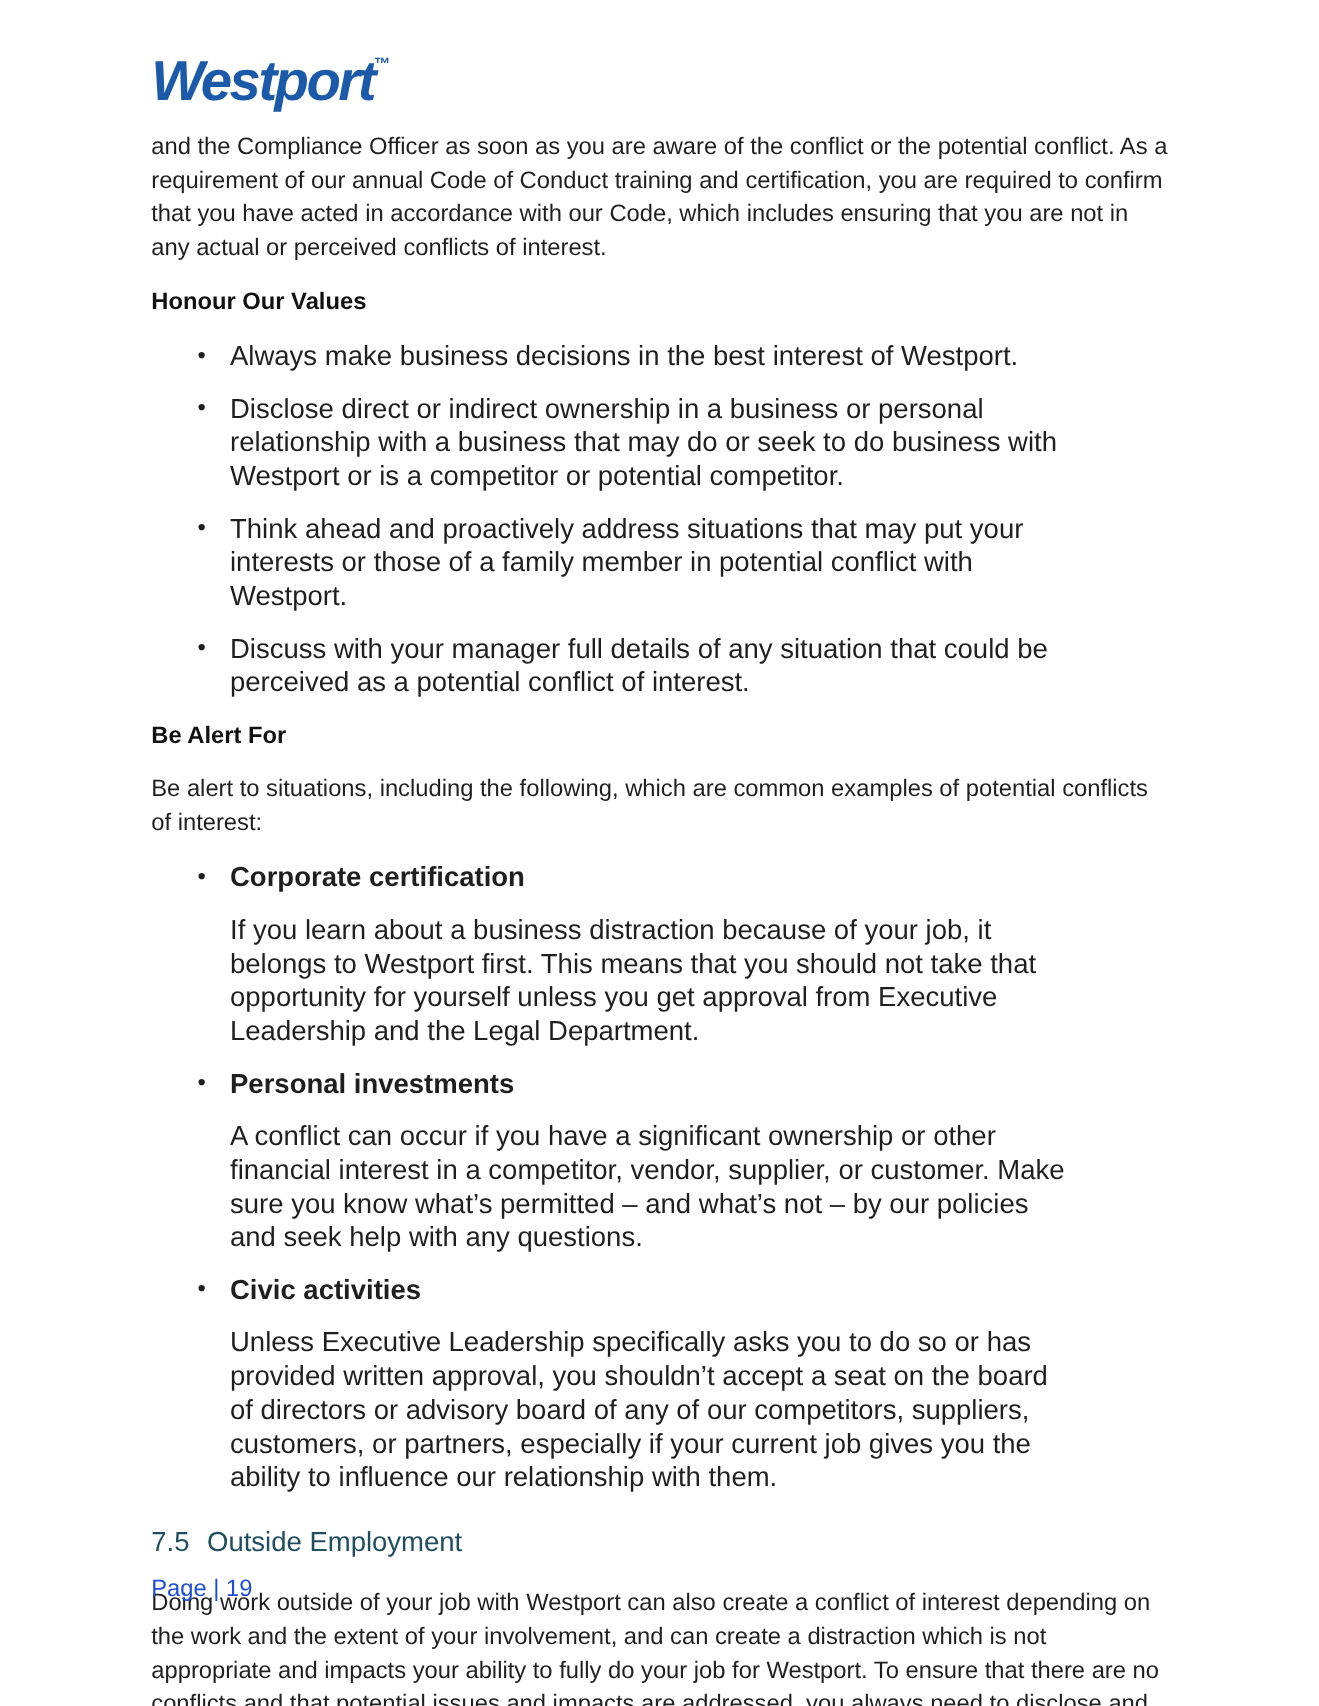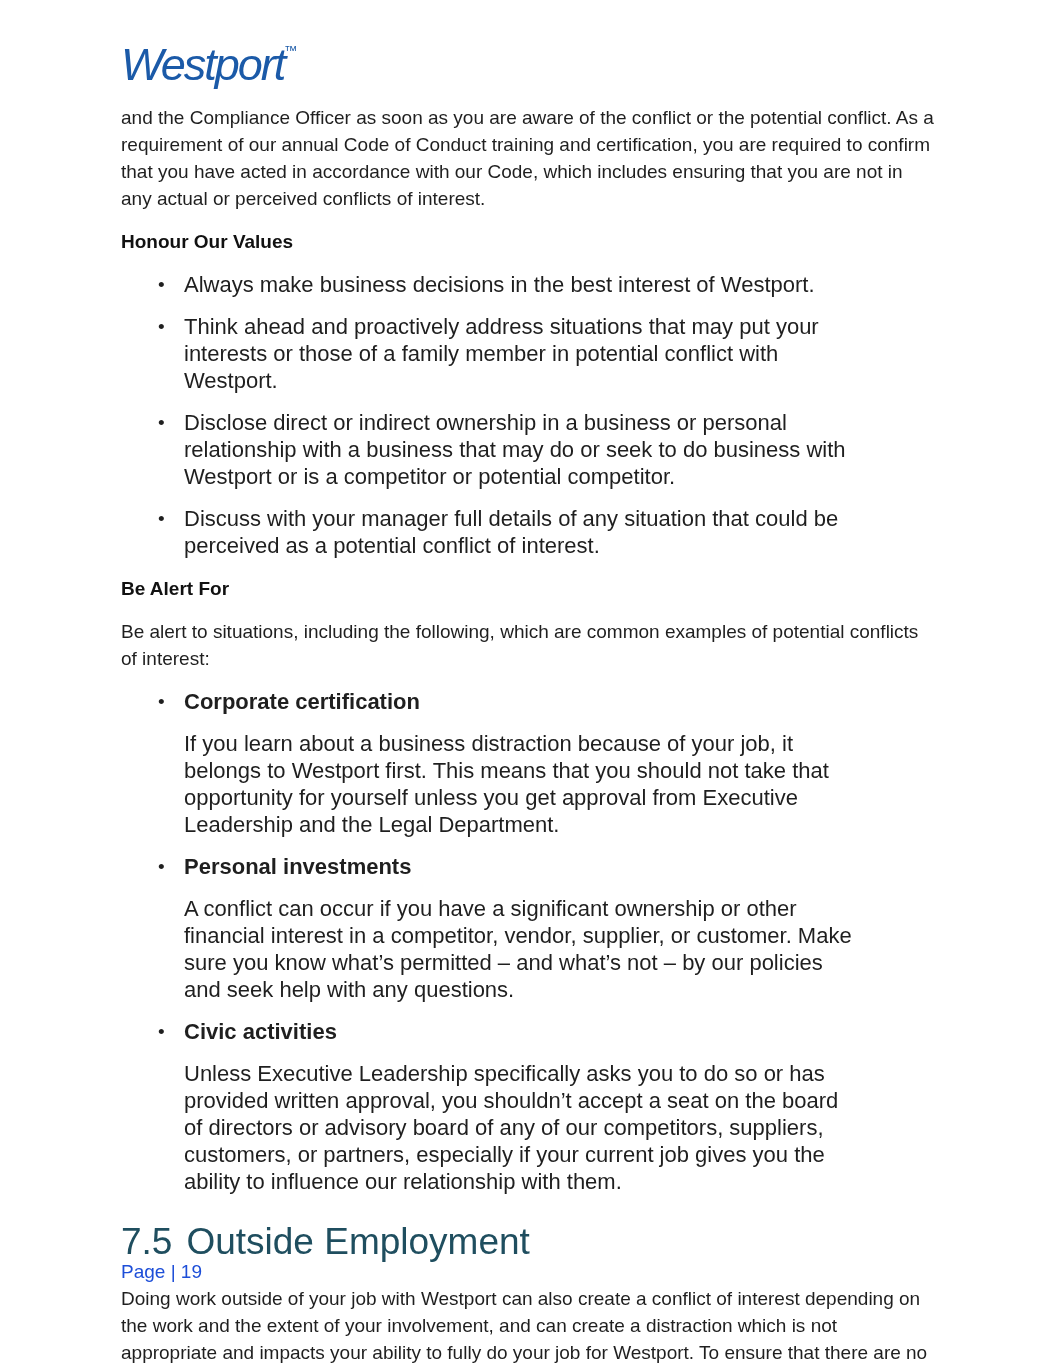--- a/index.html
+++ b/index.html
@@ -11,21 +11,21 @@
     color: #1f1f1f;
     position: relative;
     overflow: hidden;
   }
   .page {
     padding: 42px 120px 0 121px;
   }
   
   .logo {
     display: inline-block;
-    font-weight: normal;
+    font-weight: bold;
     font-style: italic;
     font-size: 45px;
     letter-spacing: -2px;
     color: #1b5aa8;
     line-height: 1;
     margin-bottom: 0;
   }
   .logo .tm {
     font-size: 13px;
     font-style: normal;
@@ -71,21 +71,21 @@
   .alert-item-title {
     font-weight: bold;
     display: block;
     margin-bottom: 15px;
   }
   .alert-item-body {
     display: block;
     max-width: 668px;
   }
   h2.section-heading {
-    font-size: 37px;
+    font-size: 22px;
     font-weight: normal;
     color: #1f4e5f;
     margin-top: 26px;
     margin-bottom: 22px;
     letter-spacing: 0;
   }
   h2.section-heading .section-number { margin-right: 14px; }
   .footer {
     position: absolute;
     left: 121px;
@@ -100,22 +100,22 @@
 <div class="page">
 
   <div class="logo"><span>Westport</span><span class="tm">™</span></div>
 
   <p class="para intro">and the Compliance Officer as soon as you are aware of the conflict or the potential conflict. As a requirement of our annual Code of Conduct training and certification, you are required to confirm that you have acted in accordance with our Code, which includes ensuring that you are not in any actual or perceived conflicts of interest.</p>
 
   <h3 class="sub-heading">Honour Our Values</h3>
 
   <ul class="bullet-list">
     <li>Always make business decisions in the best interest of Westport.</li>
+    <li>Disclose direct or indirect ownership in a business or personal relationship with a business that may do or seek to do business with Westport or is a competitor or potential competitor.</li>
     <li>Think ahead and proactively address situations that may put your interests or those of a family member in potential conflict with Westport.</li>
-    <li>Disclose direct or indirect ownership in a business or personal relationship with a business that may do or seek to do business with Westport or is a competitor or potential competitor.</li>
     <li>Discuss with your manager full details of any situation that could be perceived as a potential conflict of interest.</li>
   </ul>
 
   <h3 class="sub-heading">Be Alert For</h3>
 
   <p class="para">Be alert to situations, including the following, which are common examples of potential conflicts of interest:</p>
 
   <ul class="bullet-list">
     <li>
       <span class="alert-item-title">Corporate certification</span>

